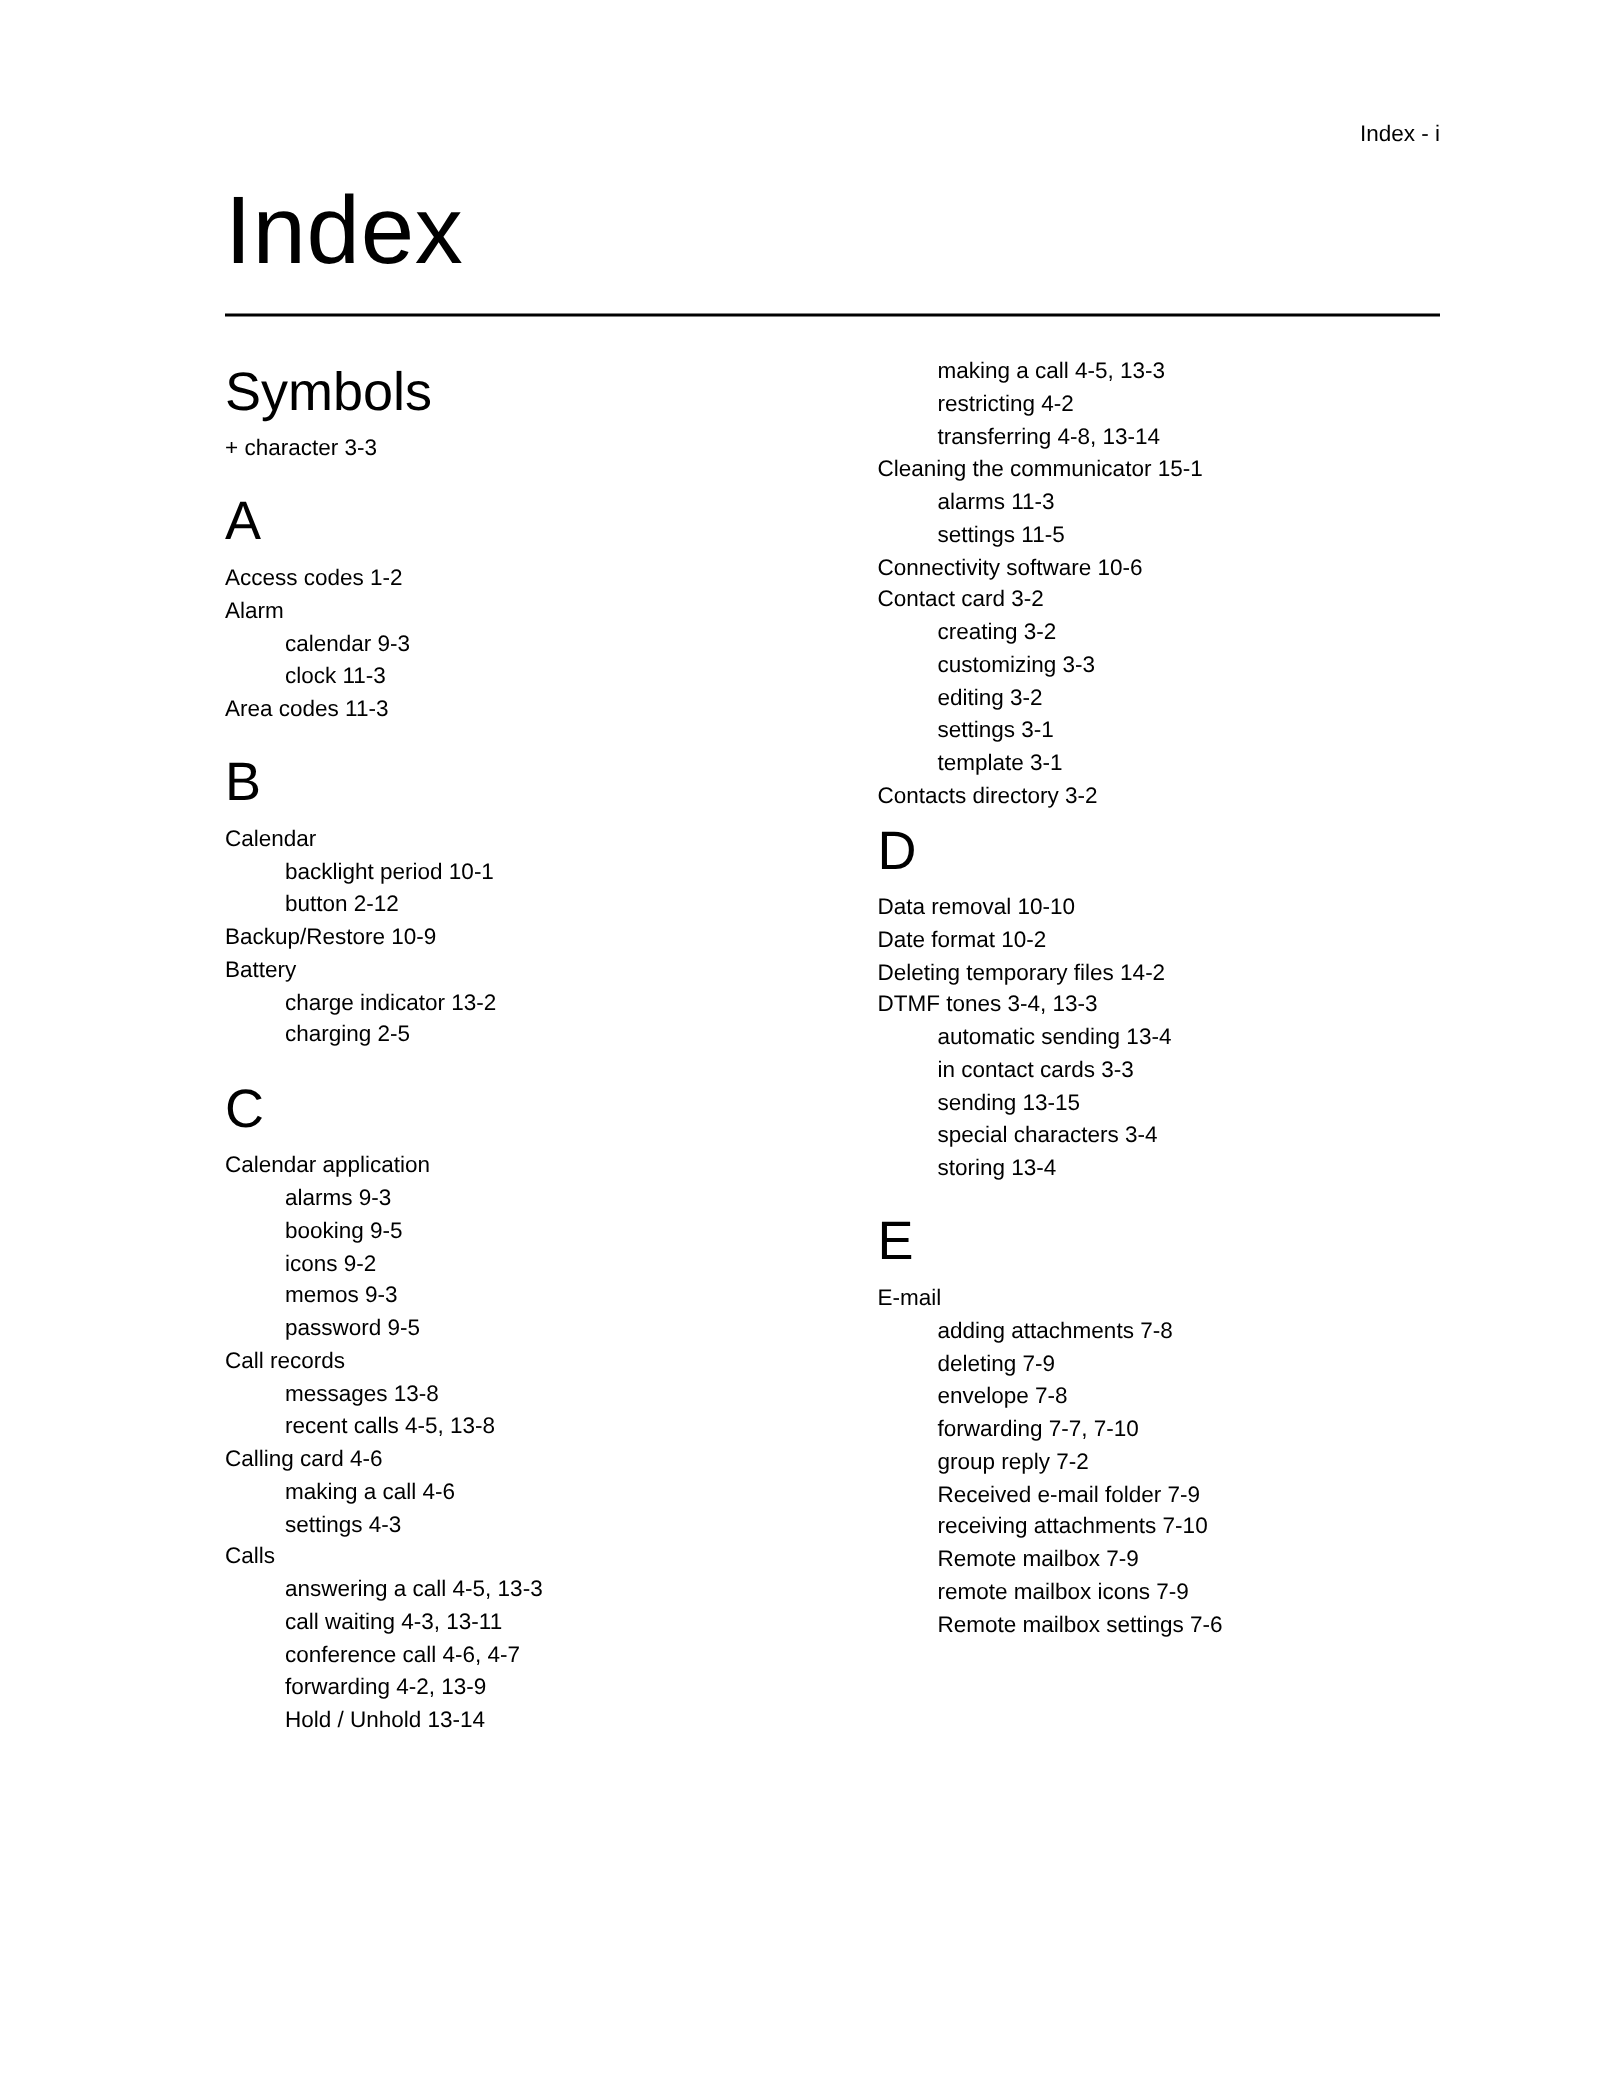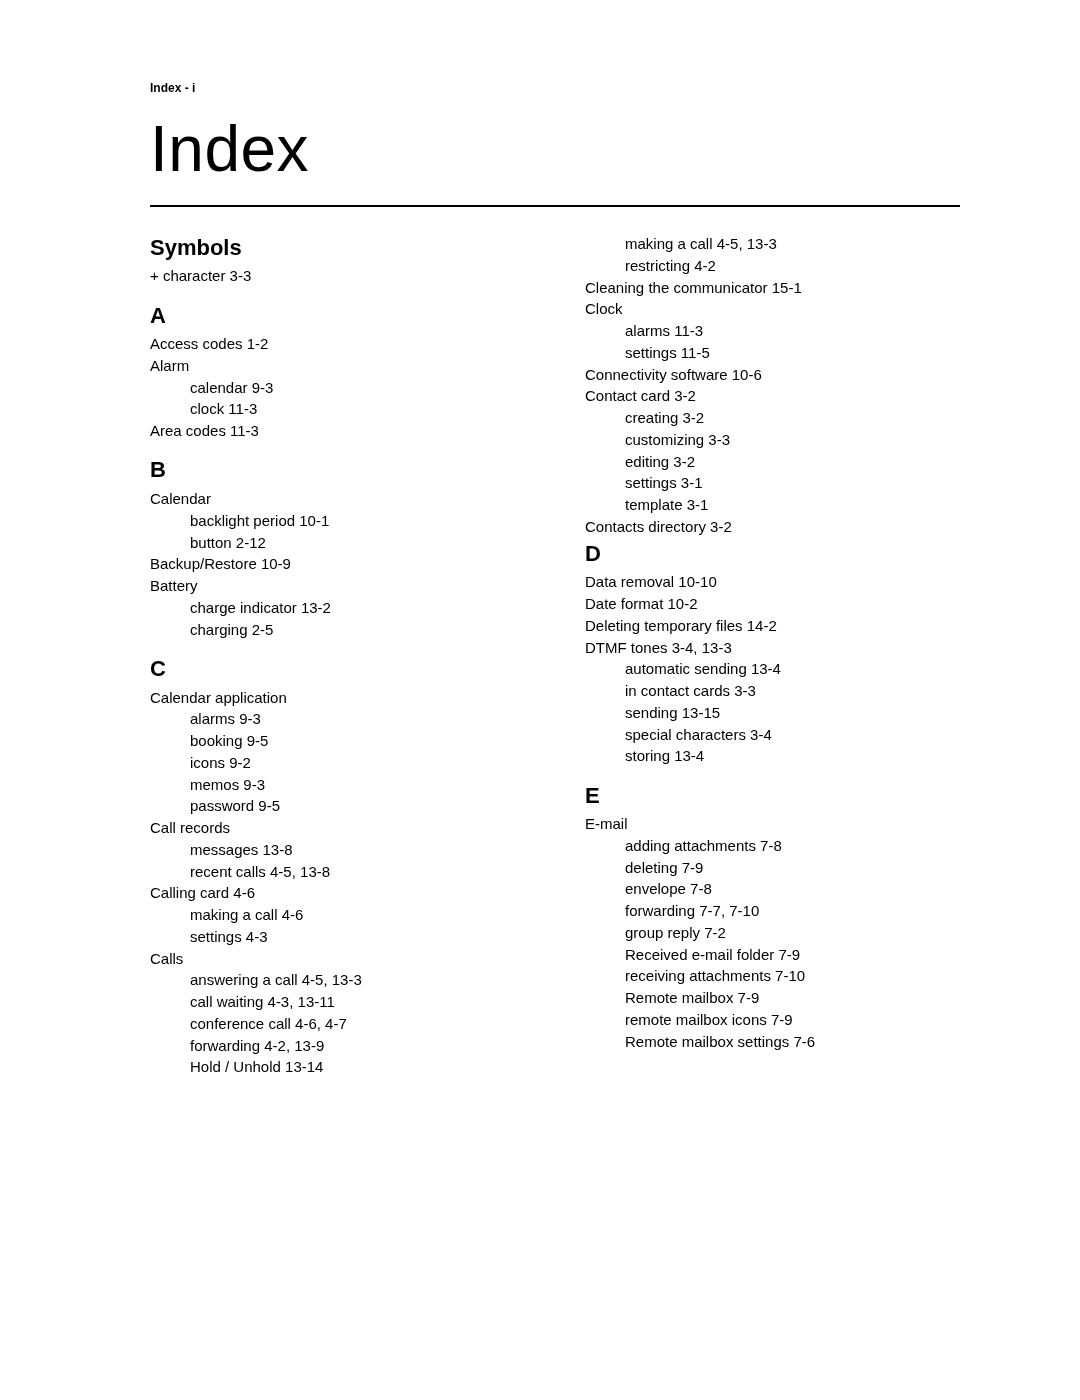--- a/index.html
+++ b/index.html
@@ -12,23 +12,23 @@
     line-height: 1.35;
   }
   .page {
     width: 1080px;
     min-height: 1400px;
     box-sizing: border-box;
     padding: 80px 120px 90px 150px;
     position: relative;
   }
   .header-right {
-    font-size: 12px;
+    text-align: right;
+    font-size: 15px;
     margin-bottom: 10px;
-    font-weight: bold;
   }
   .title {
     text-align: left;
     font-size: 64px;
     font-weight: 400;
     margin: 0 0 12px 0;
     letter-spacing: 0.5px;
   }
   .rule {
     border: none;
@@ -36,22 +36,22 @@
     margin: 0 0 26px 0;
   }
   .columns {
     display: flex;
     gap: 60px;
   }
   .col {
     flex: 1;
   }
   .section-head {
-    font-size: 22px;
-    font-weight: 700;
+    font-size: 36px;
+    font-weight: 400;
     margin: 14px 0 4px 0;
   }
   .section-head.first {
     margin-top: 0;
   }
   .indent {
     padding-left: 40px;
   }
   .line {
     margin: 1.5px 0;
@@ -99,22 +99,22 @@
         <div class="line">Calls</div>
         <div class="line indent">answering a call 4-5, 13-3</div>
         <div class="line indent">call waiting 4-3, 13-11</div>
         <div class="line indent">conference call 4-6, 4-7</div>
         <div class="line indent">forwarding 4-2, 13-9</div>
         <div class="line indent">Hold / Unhold 13-14</div>
       </div>
     <div class="col" id="right-col">
         <div class="line indent">making a call 4-5, 13-3</div>
         <div class="line indent">restricting 4-2</div>
+        <div class="line indent">transferring 4-8, 13-14</div>
         <div class="line">Cleaning the communicator 15-1</div>
-        <div class="line">Clock</div>
         <div class="line indent">alarms 11-3</div>
         <div class="line indent">settings 11-5</div>
         <div class="line">Connectivity software 10-6</div>
         <div class="line">Contact card 3-2</div>
         <div class="line indent">creating 3-2</div>
         <div class="line indent">customizing 3-3</div>
         <div class="line indent">editing 3-2</div>
         <div class="line indent">settings 3-1</div>
         <div class="line indent">template 3-1</div>
         <div class="line">Contacts directory 3-2</div>

